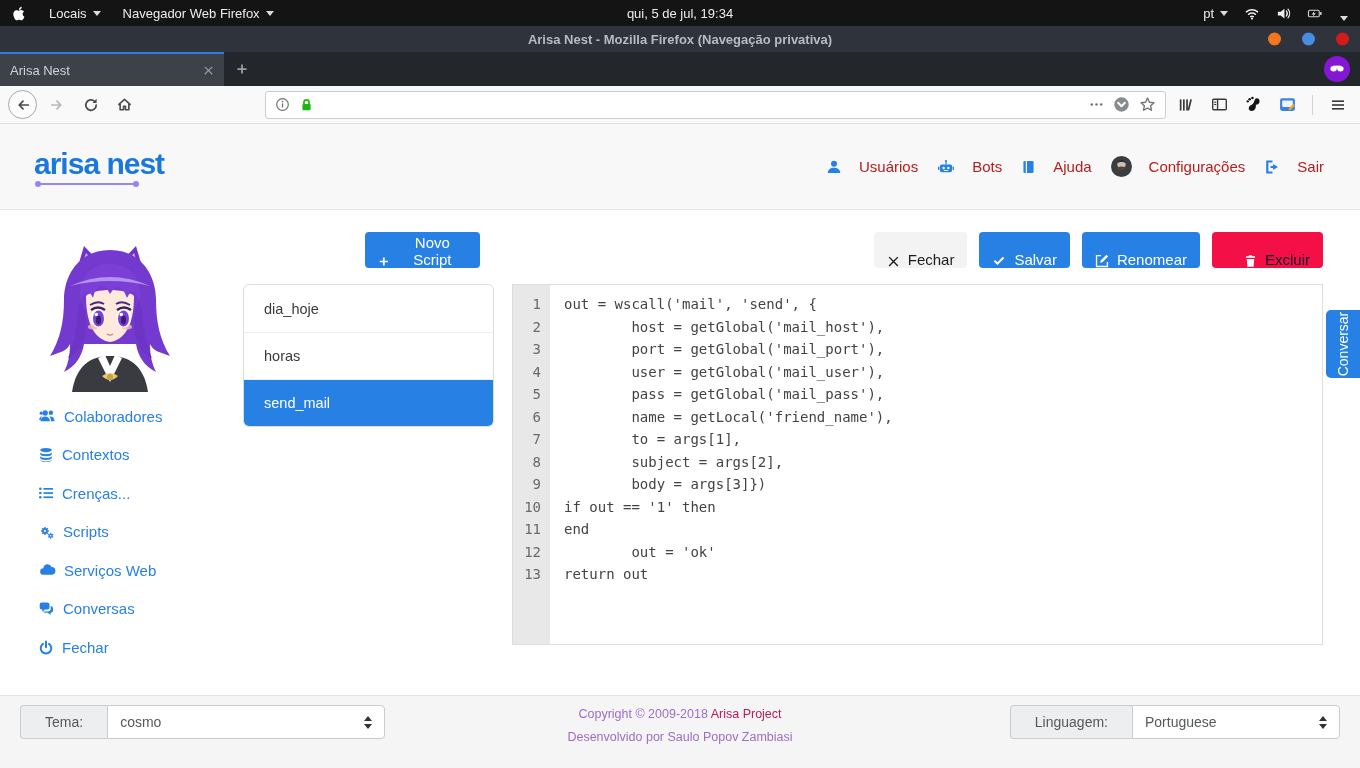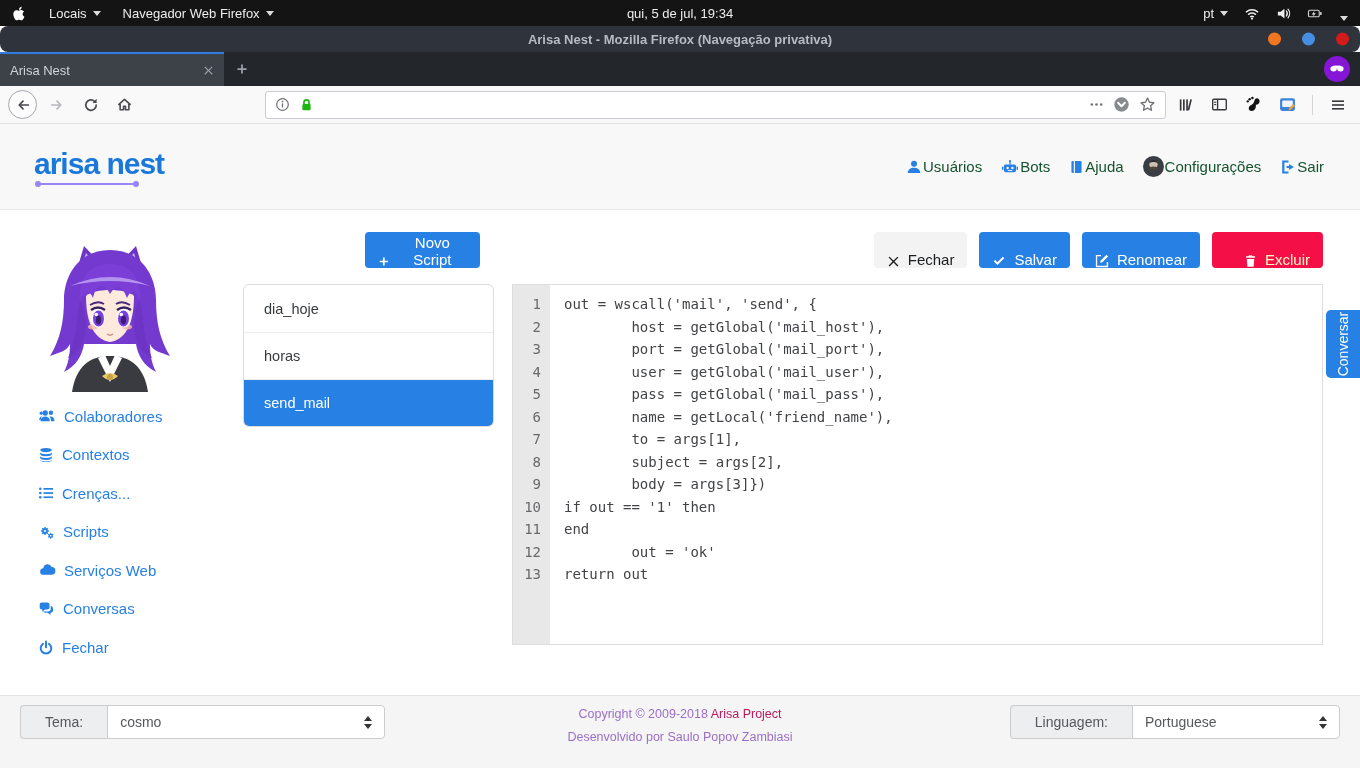--- a/index.html
+++ b/index.html
@@ -12,21 +12,21 @@
     font-size:13px;position:relative;}
   .sysbar .left{display:flex;align-items:center;gap:22px;padding-left:12px;}
   .menu-item{display:flex;align-items:center;gap:6px;}
   .caret{width:0;height:0;border-left:4px solid transparent;border-right:4px solid transparent;
     border-top:5px solid #dcdcdc;}
   .sysclock{position:absolute;left:50%;transform:translateX(-50%);}
   .sysbar .right{margin-left:auto;display:flex;align-items:flex-end;gap:16px;padding-right:12px;}
 
   
   .titlebar{height:26px;background:#2f333b;display:flex;align-items:center;justify-content:center;
-    position:relative;color:#b6bcc6;font-weight:bold;font-size:13px;border-radius:8px;}
+    position:relative;color:#b6bcc6;font-weight:bold;font-size:13px;}
   .winbtns{position:absolute;right:11px;top:50%;transform:translateY(-50%);display:flex;gap:21px;}
   .winbtn{width:13px;height:13px;border-radius:50%;}
   .winbtn.mini{background:#f0761f;}
   .winbtn.maxi{background:#478de2;}
   .winbtn.clos{background:#d21c1c;}
 
   
   .tabbar{height:34px;background:#23262b;display:flex;align-items:stretch;}
   .tab{width:224px;background:#3d4249;border-top:2px solid #2f7de1;display:flex;align-items:center;
     gap:8px;padding:0 10px;color:#cfd3d9;font-size:13px;}
@@ -50,35 +50,35 @@
   
   .site-header{height:86px;background:#f8f8f8;border-bottom:1px solid #e7e7e7;display:flex;
     align-items:center;padding:0 36px 0 34px;}
   .logo{font-size:30px;font-weight:bold;color:#1a78dd;letter-spacing:-1px;line-height:1;}
   .logo-underline{position:relative;height:2px;background:#9585f5;width:100px;margin:4px 0 0 3px;}
   .logo-underline::before,.logo-underline::after{content:"";position:absolute;top:-2px;width:6px;
     height:6px;border-radius:50%;background:#9585f5;}
   .logo-underline::before{left:-2px;}
   .logo-underline::after{right:-2px;}
   .topnav{margin-left:auto;display:flex;align-items:center;gap:19px;}
-  .navlink{display:flex;align-items:center;gap:1px;color:#14532d;font-size:15px;cursor:pointer;}
+  .navlink{display:flex;align-items:center;gap:17px;color:#b91c1c;font-size:15px;cursor:pointer;}
   .navlink svg{flex:none;}
 
   
   .content{position:relative;height:485px;background:#fff;}
   .mascot{position:absolute;left:44px;top:30px;width:132px;height:152px;}
   .side-menu{position:absolute;left:38px;top:194px;display:flex;flex-direction:column;}
   .sideitem{display:flex;align-items:center;gap:8px;color:#2780e3;font-size:15px;height:24px;
     margin-bottom:14.6px;cursor:pointer;white-space:nowrap;}
 
   .btn{display:inline-flex;align-items:flex-end;justify-content:center;gap:8px;border:none;
     border-radius:4px;font-size:15px;font-family:inherit;height:36px;padding:0 13px;cursor:pointer;}
   .btn-primary{background:#2780e3;color:#fff;}
   .btn-light{background:#f3f3f3;color:#1b1e21;}
-  .btn-danger{background:#f50f47;color:#fef9c3;padding-left:32px;}
+  .btn-danger{background:#f50f47;color:#0f172a;padding-left:32px;}
   .new-script{position:absolute;left:365px;top:22px;width:115px;}
 
   .script-list{position:absolute;left:229px;top:74px;width:251px;border:1px solid #ddd;
     border-radius:6px;background:#fff;overflow:hidden;margin-left:14px;}
   .script-item{height:47px;display:flex;align-items:center;padding:0 20px;font-size:14.5px;
     color:#373a3c;border-top:1px solid #eee;cursor:pointer;}
   .script-item:first-child{border-top:none;}
   .script-item.selected{background:#2780e3;color:#fff;}
 
   .actions{position:absolute;top:22px;right:37px;display:flex;gap:12px;}

